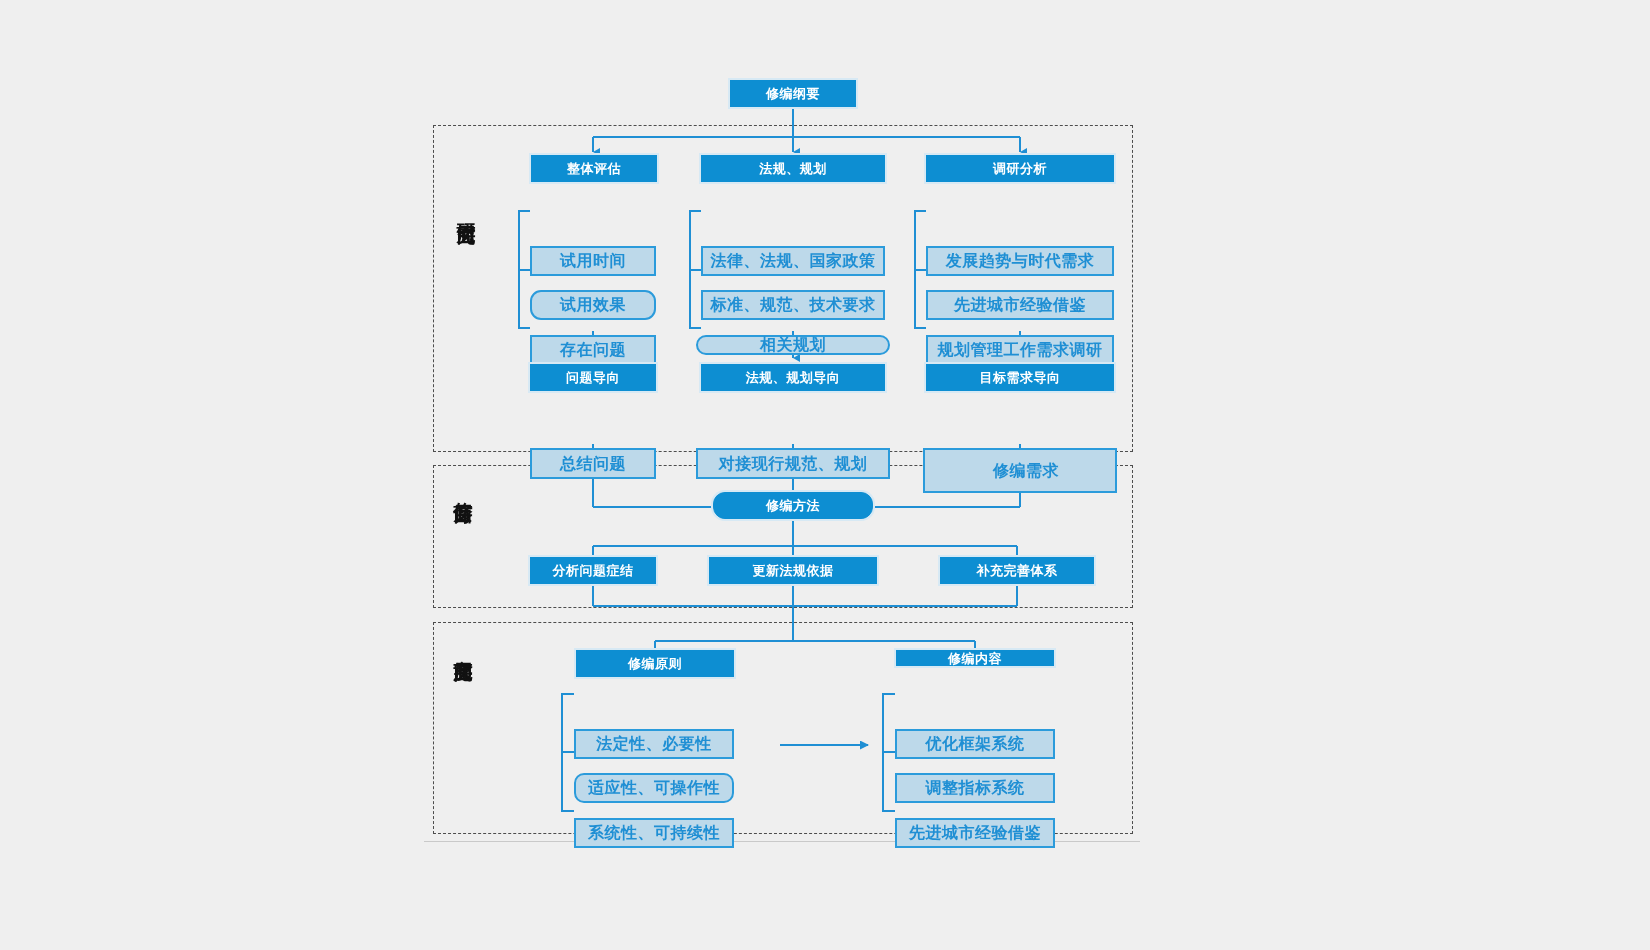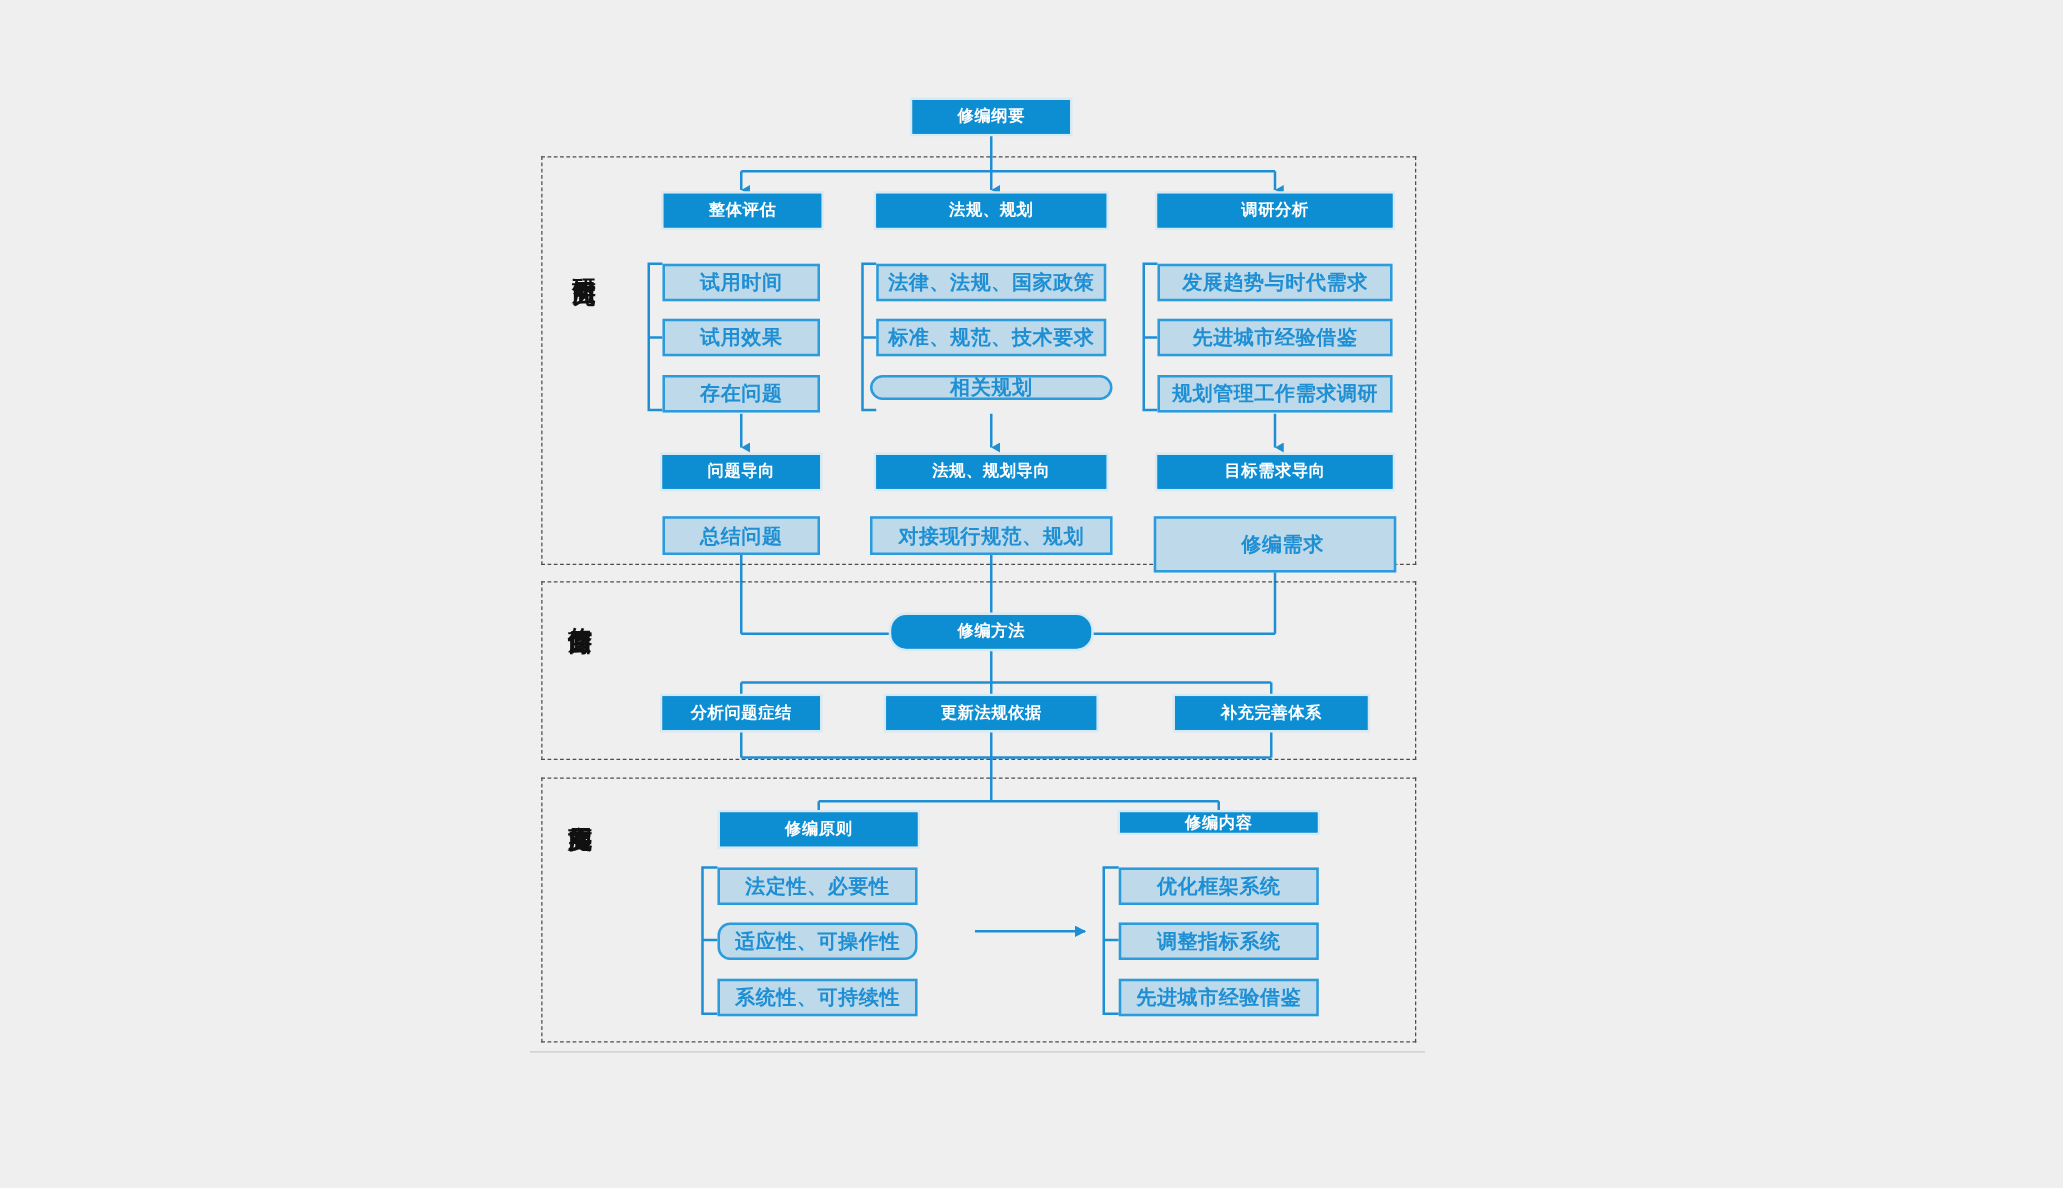--- a/index.html
+++ b/index.html
@@ -45,20 +45,21 @@
     border: 1px solid #0d8ed2;
     font-size: 13px;
     box-shadow: 0 0 0 2px #d7e9f4;
   }
   
   .node.pale {
     background: #bdd9ea;
     color: #1f8fd4;
     border: 2px solid #2b9bdb;
     font-size: 16px;
+    margin-top: 35px;
   }
   .layer-box {
     position: absolute;
     box-sizing: border-box;
     border: 1px dashed #4d4d4d;
     background: transparent;
   }
   .layer-label {
     position: absolute;
     color: #111111;
@@ -152,21 +153,21 @@
   <div class="layer-label" style="left:452px; top:487px; width:24px;">修订层面</div>
   <div class="layer-label" style="left:452px; top:645px; width:24px;">实施层面</div>
 
   <div class="node solid" style="left:730px; top:80px; width:126px; height:27px;">修编纲要</div>
 
   <div class="node solid" style="left:511px; top:155px; width:126px; height:27px;margin-left:20px;">整体评估</div>
   <div class="node solid" style="left:701px; top:155px; width:184px; height:27px;">法规、规划</div>
   <div class="node solid" style="left:926px; top:155px; width:188px; height:27px;">调研分析</div>
 
   <div class="node pale" style="left:530px; top:211px; width:126px; height:30px;">试用时间</div>
-  <div class="node pale" style="left:530px; top:255px; width:126px; height:30px;">试用效果</div>
+  <div class="node pale" style="left:530px; top:255px; width:126px; height:30px;border-radius:11px;">试用效果</div>
   <div class="node pale" style="left:530px; top:300px; width:126px; height:30px;">存在问题</div>
 
   <div class="node pale" style="left:701px; top:211px; width:184px; height:30px;">法律、法规、国家政策</div>
   <div class="node pale" style="left:701px; top:255px; width:184px; height:30px;">标准、规范、技术要求</div>
   <div class="node pale" style="left:696px; top:300px; width:194px; height:20px;border-radius:14px;">相关规划</div>
 
   <div class="node pale" style="left:926px; top:211px; width:188px; height:30px;">发展趋势与时代需求</div>
   <div class="node pale" style="left:926px; top:255px; width:188px; height:30px;">先进城市经验借鉴</div>
   <div class="node pale" style="left:926px; top:300px; width:188px; height:30px;">规划管理工作需求调研</div>
 

